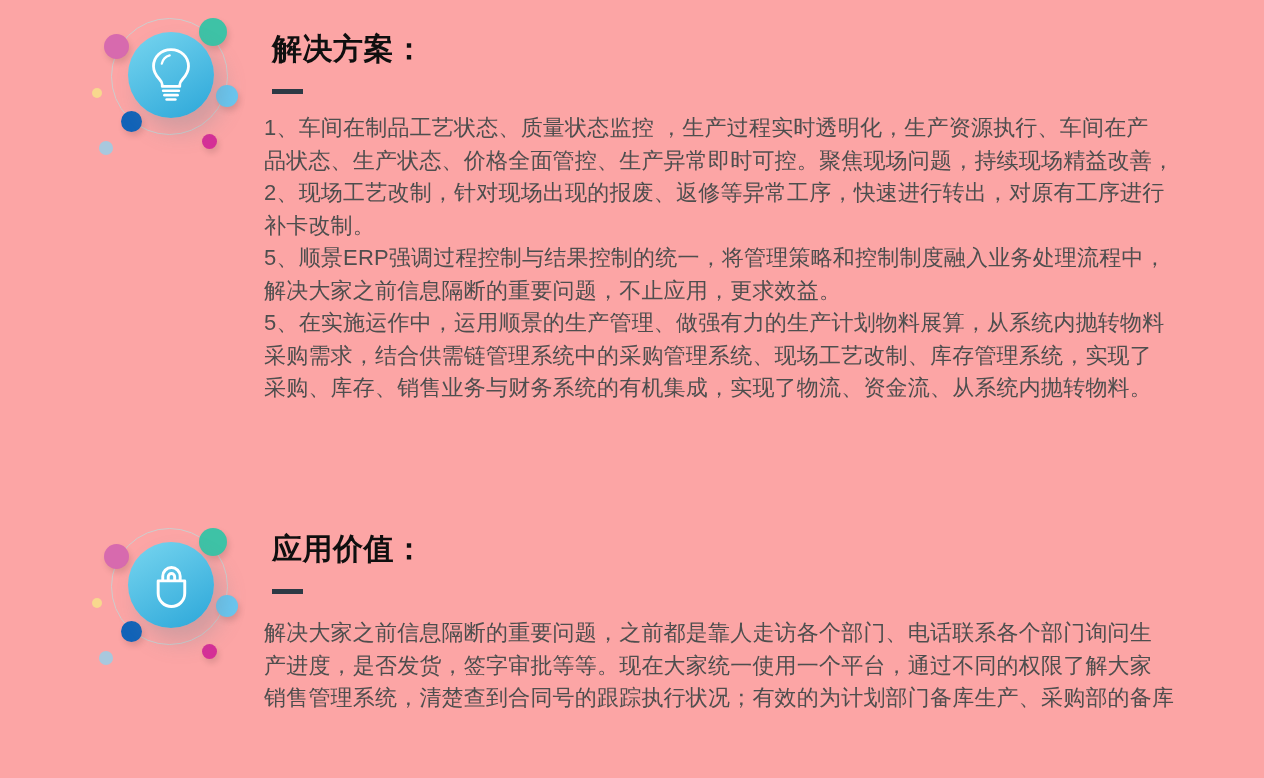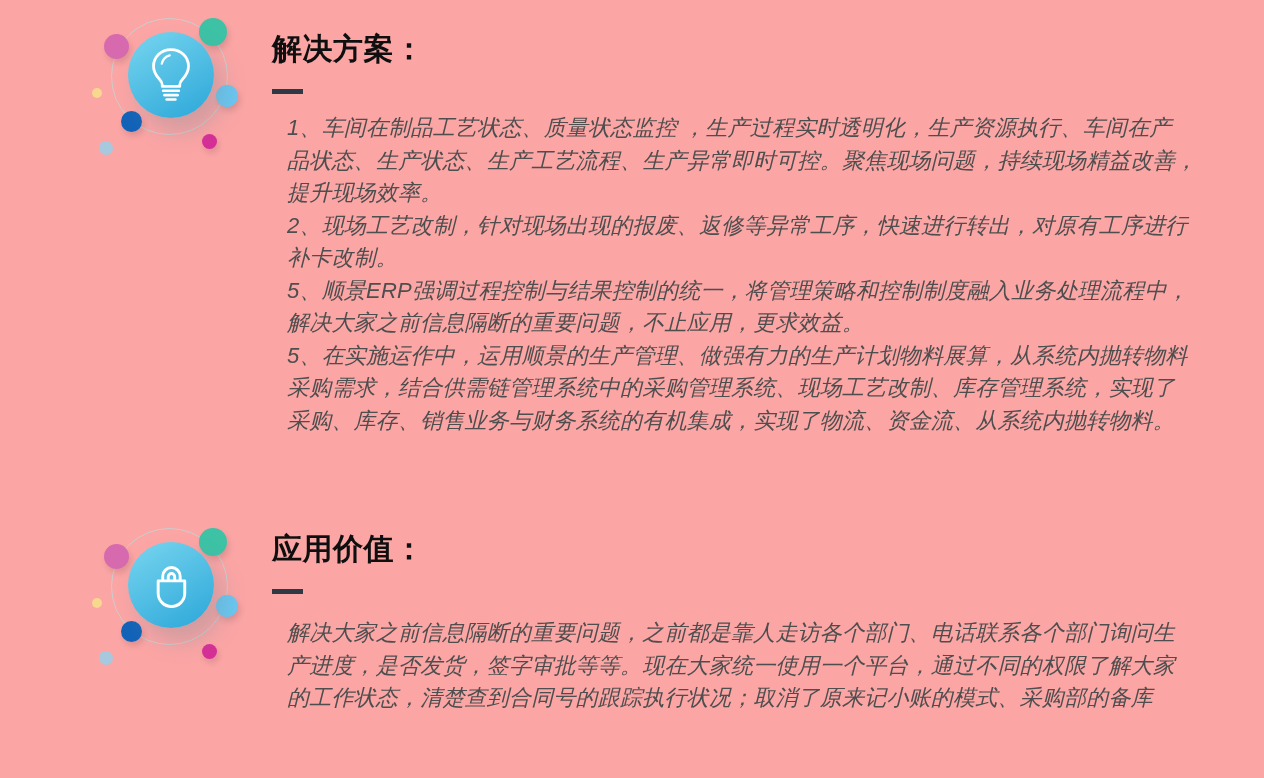--- a/index.html
+++ b/index.html
@@ -42,24 +42,23 @@
   .heading{
     position:absolute;left:272px;top:32px;margin:0;
     font-size:30px;font-weight:700;color:#0f0f0f;
     line-height:1.1;letter-spacing:.5px;white-space:nowrap;
   }
   .dash{
     position:absolute;left:272px;top:89px;
     width:31px;height:5px;background:#2d3a45;
   }
   .paragraph{
-    position:absolute;left:287px;top:112px;width:950px;
+    position:absolute;left:264px;top:112px;width:950px;
     font-size:22px;line-height:32.5px;color:#4e4e4e;
     letter-spacing:.2px;
-    font-style:italic;
   }
   .s2 .paragraph{top:117px;}
   .text-line{white-space:nowrap;}
 </style>
 </head>
 <body>
 
 <div class="page">
 
   <section class="section s1">
@@ -81,22 +80,21 @@
             <path d="M16.5 54 h15" stroke="#ffffff" stroke-width="3" stroke-linecap="round"></path>
             <path d="M19 59 h10" stroke="#ffffff" stroke-width="3" stroke-linecap="round"></path>
           </svg>
         </span>
       </div>
     </div>
     <h2 class="heading">解决方案：</h2>
     <div class="dash"></div>
     <div class="paragraph">
         <div class="text-line">1、车间在制品工艺状态、质量状态监控 ，生产过程实时透明化，生产资源执行、车间在产</div>
-        <div class="text-line">品状态、生产状态、生产工艺流程、生产异常即时可控。聚焦现场问题，持续现场精益改善，</div>
-        <div class="text-line">提升现场效率。</div>
+        <div class="text-line">品状态、生产状态、价格全面管控、生产异常即时可控。聚焦现场问题，持续现场精益改善，</div>
         <div class="text-line">2、现场工艺改制，针对现场出现的报废、返修等异常工序，快速进行转出，对原有工序进行</div>
         <div class="text-line">补卡改制。</div>
         <div class="text-line">5、顺景ERP强调过程控制与结果控制的统一，将管理策略和控制制度融入业务处理流程中，</div>
         <div class="text-line">解决大家之前信息隔断的重要问题，不止应用，更求效益。</div>
         <div class="text-line">5、在实施运作中，运用顺景的生产管理、做强有力的生产计划物料展算，从系统内抛转物料</div>
         <div class="text-line">采购需求，结合供需链管理系统中的采购管理系统、现场工艺改制、库存管理系统，实现了</div>
         <div class="text-line">采购、库存、销售业务与财务系统的有机集成，实现了物流、资金流、从系统内抛转物料。</div>
       </div>
   </section>
 
@@ -118,17 +116,17 @@
             <path d="M10 22.5 H39 V36 A14.5 14.5 0 0 1 24.5 50.5 A14.5 14.5 0 0 1 10 36 Z" stroke="#ffffff" stroke-width="3.2" stroke-linejoin="round"></path>
           </svg>
         </span>
       </div>
     </div>
     <h2 class="heading">应用价值：</h2>
     <div class="dash"></div>
     <div class="paragraph">
         <div class="text-line">解决大家之前信息隔断的重要问题，之前都是靠人走访各个部门、电话联系各个部门询问生</div>
         <div class="text-line">产进度，是否发货，签字审批等等。现在大家统一使用一个平台，通过不同的权限了解大家</div>
-        <div class="text-line">的工作状态，清楚查到合同号的跟踪执行状况；取消了原来记小账的模式、采购部的备库</div>
+        <div class="text-line">销售管理系统，清楚查到合同号的跟踪执行状况；有效的为计划部门备库生产、采购部的备库</div>
       </div>
   </section>
 
 </div>
 
 </body></html>

